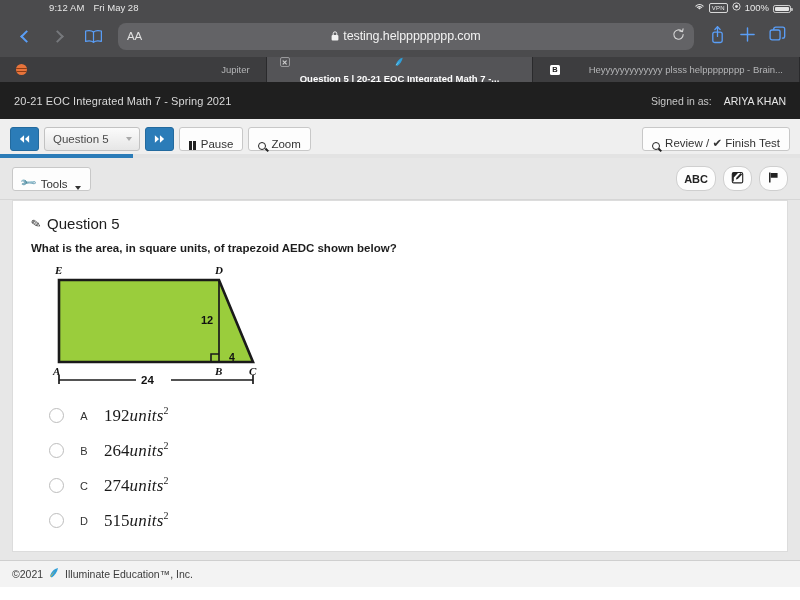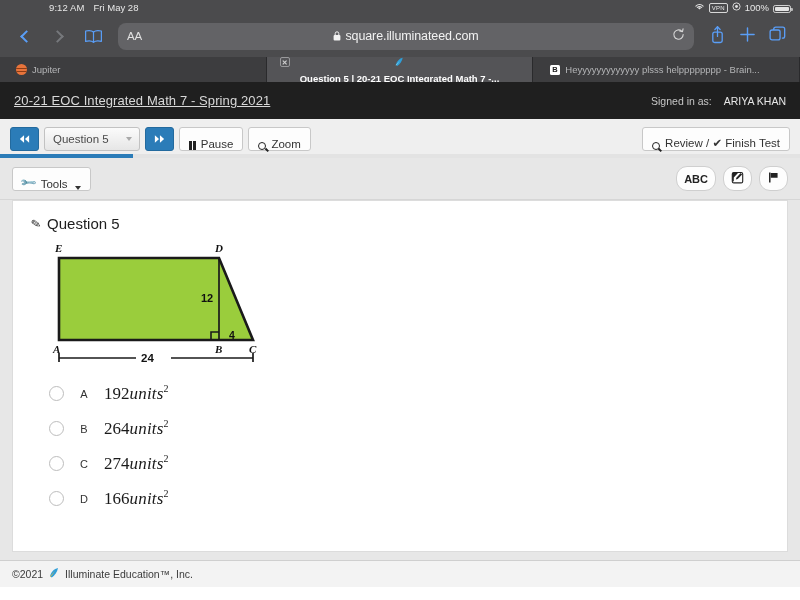--- a/index.html
+++ b/index.html
@@ -68,21 +68,21 @@
     position: absolute; left: 0; right: 0; display: flex; align-items: center;
     justify-content: center; gap: 4px; pointer-events: none;
   }
   .url-text { color: #f2f2f2; font-size: 12.5px; letter-spacing: -0.1px; }
   .reload { margin-left: auto; color: #d6d6d6; font-size: 13px; }
   .tb-icon { width: 26px; height: 26px; display: flex; align-items:center; justify-content:center; }
 
   
   .tab-strip { height: 25px; background: #333335; display: flex; }
   .tab {
-    flex: 1; display: flex; align-items: center; justify-content: flex-start;
+    flex: 1; display: flex; align-items: center; justify-content: space-between;
     gap: 5px; font-size: 9.5px; color: #b4b5b7; position: relative;
     border-right: 1px solid #2a2a2c; padding: 0 16px; overflow: hidden; white-space: nowrap;
   }
   .tab.inactive { background: #3d3d3f; }
   .tab.active { background: #545457; color: #ffffff; font-weight: bold; flex-direction: column; }
   .tab-close {
     position: absolute; left: 13px; width: 10px; height: 10px;
     border: 1px solid #9a9a9c; border-radius: 2px; color: #d0d0d0;
     font-size: 7px; display:flex; align-items:center; justify-content:center;
     line-height:1;
@@ -103,21 +103,21 @@
     width: 10px; height: 10px; background: #fff; color:#222;
     font-size: 7.5px; font-weight: bold; display:flex; align-items:center;
     justify-content:center; border-radius:1.5px;
   }
 
   
   .app-header {
     height: 37px; background: #1f1f1f; display: flex; align-items: center;
     padding: 0 14px; color: #d9d9d9;
   }
-  .app-title { font-size: 13px; letter-spacing: 0.1px; text-decoration: underline; }
+  .app-title { font-size: 11px; letter-spacing: 0.1px; }
   .signed-in { margin-left: auto; font-size: 10.5px; color: #c6c6c6; display:flex; gap:12px;}
   .signed-in .uname { color: #e6e6e6; }
 
   
   .nav-toolbar {
     background: #efefef; border-bottom: 1px solid #d4d4d4;
     padding: 7px 10px 6px 10px; display: flex; align-items: center;
     position: relative; min-height: 39px;
   }
   .btn {
@@ -250,21 +250,21 @@
 
   <div class="url-field">
     <span class="aa-text">AA</span>
     <div class="url-center">
       <span>
         <svg width="8" height="10" viewBox="0 0 8 10">
             <rect x="0.6" y="4.1" width="6.8" height="5.3" rx="1" fill="#f2f2f2"></rect>
             <path d="M2.2 4.1 V2.6 a1.8 1.8 0 0 1 3.6 0 V4.1" stroke="#f2f2f2" stroke-width="1" fill="none"></path>
           </svg>
       </span>
-      <span class="url-text">square.illuminateed.com</span>
+      <span class="url-text">testing.helpppppppp.com</span>
     </div>
     <span class="reload">
       <svg width="13" height="13" viewBox="0 0 14 14">
           <path d="M12 7 a5 5 0 1 1 -1.6 -3.6" stroke="#d6d6d6" stroke-width="1.2" fill="none" stroke-linecap="round"></path>
           <path d="M11.9 0.9 L11.3 4 L8.3 3.3" stroke="#d6d6d6" stroke-width="1.2" fill="none" stroke-linecap="round" stroke-linejoin="round"></path>
         </svg>
     </span>
   </div>
 
   <div class="tb-icon">
@@ -397,20 +397,21 @@
 </div>
 
 <div class="content-wrap">
   <div class="card">
 
     <div class="q-title">
       <span class="pencil">✎</span>
       <span>Question 5</span>
     </div>
 
+    <div class="q-prompt">What is the area, in square units, of trapezoid AEDC shown below?</div>
 
     <div class="figure">
       <svg width="230" height="122" viewBox="0 0 230 122">
 
         <polygon points="18,18 178,18 212,100 18,100" fill="#9acd3c" stroke="#1a1a1a" stroke-width="2.6" stroke-linejoin="miter"></polygon>
 
         <line x1="178" y1="18" x2="178" y2="100" stroke="#1a1a1a" stroke-width="1.7"></line>
 
         <polyline points="170,100 170,92 178,92" fill="none" stroke="#1a1a1a" stroke-width="1.6"></polyline>
 
@@ -443,21 +444,21 @@
         <span class="choice-text"><span class="num">264</span><span class="ital">units</span><sup>2</sup></span>
       </div>
       <div class="choice">
         <span class="radio"></span>
         <span class="choice-letter">C</span>
         <span class="choice-text"><span class="num">274</span><span class="ital">units</span><sup>2</sup></span>
       </div>
       <div class="choice">
         <span class="radio"></span>
         <span class="choice-letter">D</span>
-        <span class="choice-text"><span class="num">166</span><span class="ital">units</span><sup>2</sup></span>
+        <span class="choice-text"><span class="num">515</span><span class="ital">units</span><sup>2</sup></span>
       </div>
     </div>
 
   </div>
 </div>
 
 <div class="footer">
   <span>©2021</span>
   <span class="ill-logo">
     <svg width="12" height="12" viewBox="0 0 12 12">

